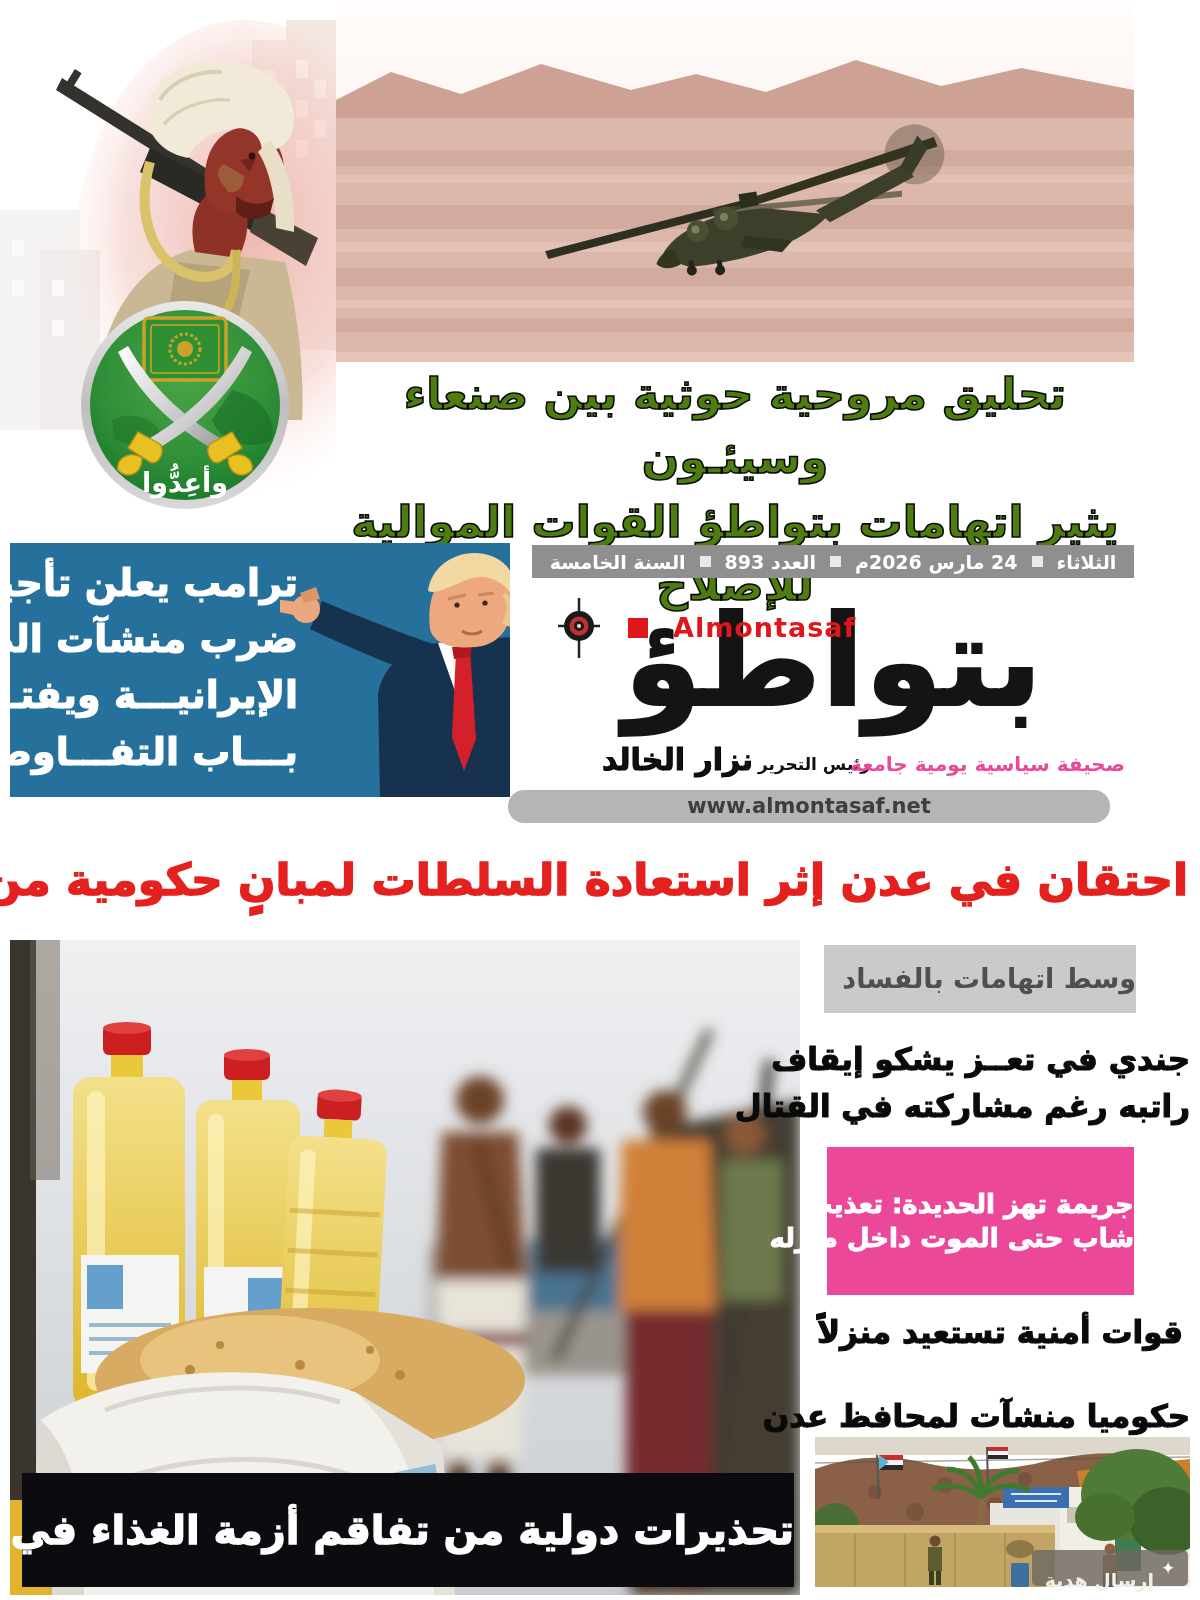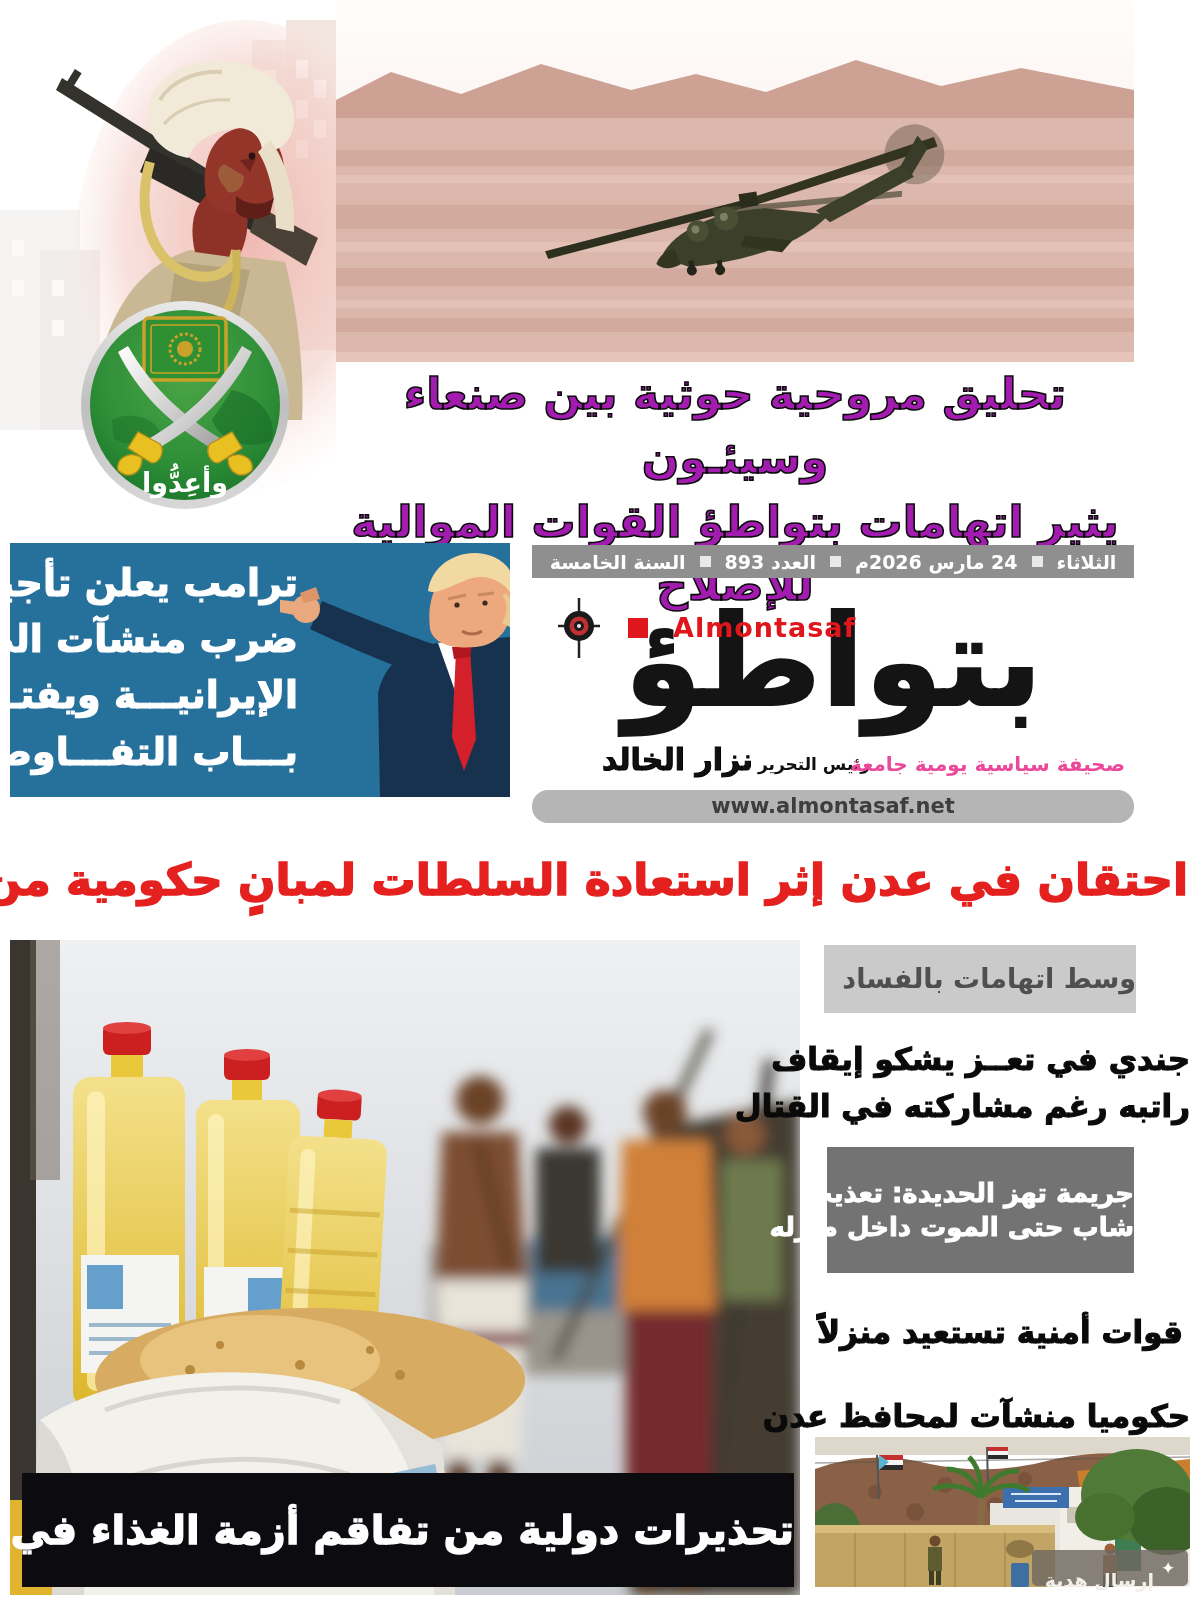--- a/index.html
+++ b/index.html
@@ -11,34 +11,34 @@
   .date-bar span.txt{color:#fff;font-weight:bold;font-size:19px;white-space:nowrap;}
   .sq{width:11px;height:11px;background:#e9e9e9;display:inline-block;}
   .logo-arabic{left:532px;top:572px;width:602px;height:185px;text-align:center;font-size:126px;font-weight:bold;color:#141414;line-height:180px;direction:rtl;-webkit-text-stroke:2px #141414;}
   .almontasaf-label{left:628px;top:612px;display:flex;align-items:center;gap:25px;direction:ltr;text-align:center;}
   .almontasaf-label .red-sq{width:20px;height:20px;background:#e0161d;}
   .almontasaf-label .t{color:#e0161d;font-size:27px;font-weight:bold;letter-spacing:1px;}
   .editor-row{left:540px;top:742px;width:330px;direction:rtl;text-align:right;color:#101010;white-space:nowrap;}
   .editor-row .small{font-size:17px;font-weight:bold;}
   .editor-row .big{font-size:30px;font-weight:bold;-webkit-text-stroke:1px #000;}
   .tagline{left:850px;top:752px;width:284px;direction:rtl;text-align:left;font-size:20px;color:#ec4899;font-weight:bold;}
-  .www-bar{left:532px;top:790px;width:602px;height:33px;background:#b5b5b5;color:#3e3e3e;font-size:21px;font-weight:bold;text-align:center;line-height:33px;direction:ltr;border-radius:16px;}
+  .www-bar{left:508px;top:790px;width:602px;height:33px;background:#b5b5b5;color:#3e3e3e;font-size:21px;font-weight:bold;text-align:center;line-height:33px;direction:ltr;border-radius:16px;}
   
   .main-headline{left:336px;top:362px;width:798px;height:162px;display:flex;flex-direction:column;justify-content:space-around;direction:rtl;text-align:center;}
-  .main-headline div{font-size:44px;font-weight:bold;color:#a21caf;-webkit-text-stroke:1.6px #0a0a0a;line-height:1.45;}
+  .main-headline div{font-size:44px;font-weight:bold;color:#4d7c0f;-webkit-text-stroke:1.6px #0a0a0a;line-height:1.45;}
   .red-headline{left:12px;top:830px;width:1176px;height:100px;direction:rtl;text-align:center;font-size:44px;font-weight:bold;color:#e4211f;-webkit-text-stroke:1.5px #e4211f;line-height:100px;white-space:nowrap;}
   
   .trump-box{left:10px;top:543px;width:500px;height:254px;background:#26709c;}
   .trump-text{position:absolute;left:8px;top:12px;width:280px;direction:rtl;text-align:center;color:#fff;}
   .trump-text div{font-size:38px;font-weight:bold;line-height:1.48;-webkit-text-stroke:1.2px #fff;white-space:nowrap;}
   
   .kicker-box{left:824px;top:945px;width:312px;height:68px;background:#cacaca;color:#4f4f4f;font-size:27px;font-weight:bold;text-align:right;line-height:68px;direction:rtl;}
   .soldier-headline{left:810px;top:1036px;width:380px;direction:rtl;text-align:center;}
   .soldier-headline div{font-size:31px;font-weight:bold;color:#0a0a0a;-webkit-text-stroke:1.1px #0a0a0a;line-height:1.52;white-space:nowrap;}
-  .crime-box{left:827px;top:1147px;width:307px;height:126px;background:#737373;direction:rtl;text-align:left;display:flex;flex-direction:column;justify-content:center;gap:4px;}
+  .crime-box{left:827px;top:1147px;width:307px;height:148px;background:#ec4899;direction:rtl;text-align:left;display:flex;flex-direction:column;justify-content:center;gap:4px;}
   .crime-box div{color:#fff;font-size:26px;font-weight:bold;-webkit-text-stroke:0.9px #fff;white-space:nowrap;}
   .house-headline{left:810px;top:1272px;width:380px;direction:rtl;text-align:center;}
   .house-headline div{font-size:31px;font-weight:bold;color:#0a0a0a;-webkit-text-stroke:1.1px #0a0a0a;line-height:1.55;white-space:nowrap;margin-top:36px;}
   
   .fighter-photo{left:0;top:0;width:336px;height:516px;}
   .heli-photo{left:336px;top:0;width:798px;height:362px;}
   .food-photo{left:10px;top:940px;width:790px;height:655px;}
   .aden-photo{left:815px;top:1437px;width:375px;height:150px;}
   .food-caption{left:22px;top:1473px;width:772px;height:114px;background:#0b0b10;color:#fff;direction:rtl;text-align:center;font-size:40px;font-weight:bold;line-height:114px;-webkit-text-stroke:1.3px #fff;white-space:nowrap;}
   .gift-overlay{left:1032px;top:1550px;width:156px;height:36px;background:rgba(110,104,96,0.82);border-radius:5px;display:flex;align-items:center;justify-content:center;gap:7px;direction:rtl;}

